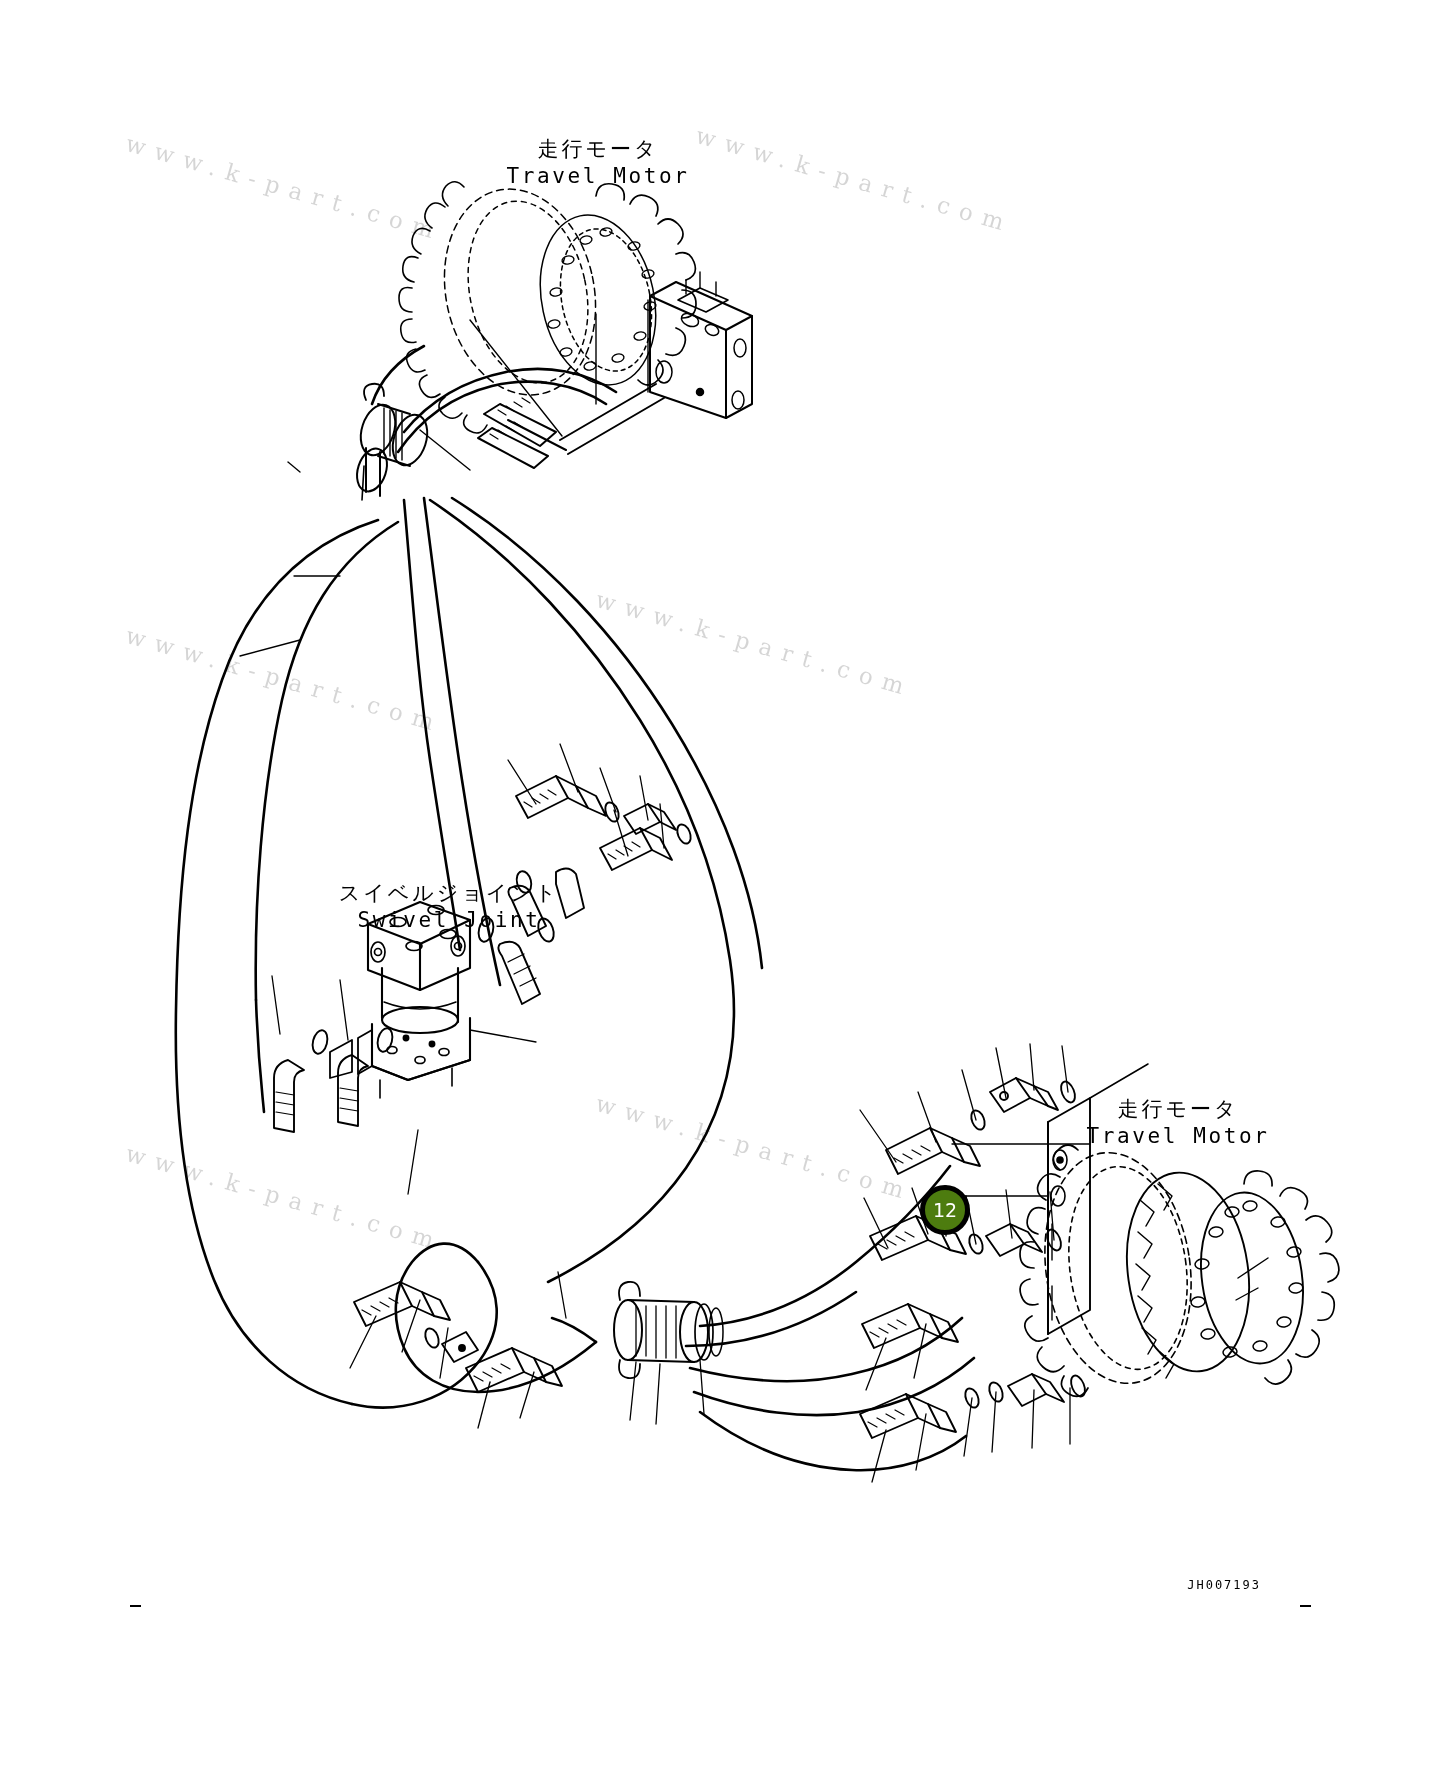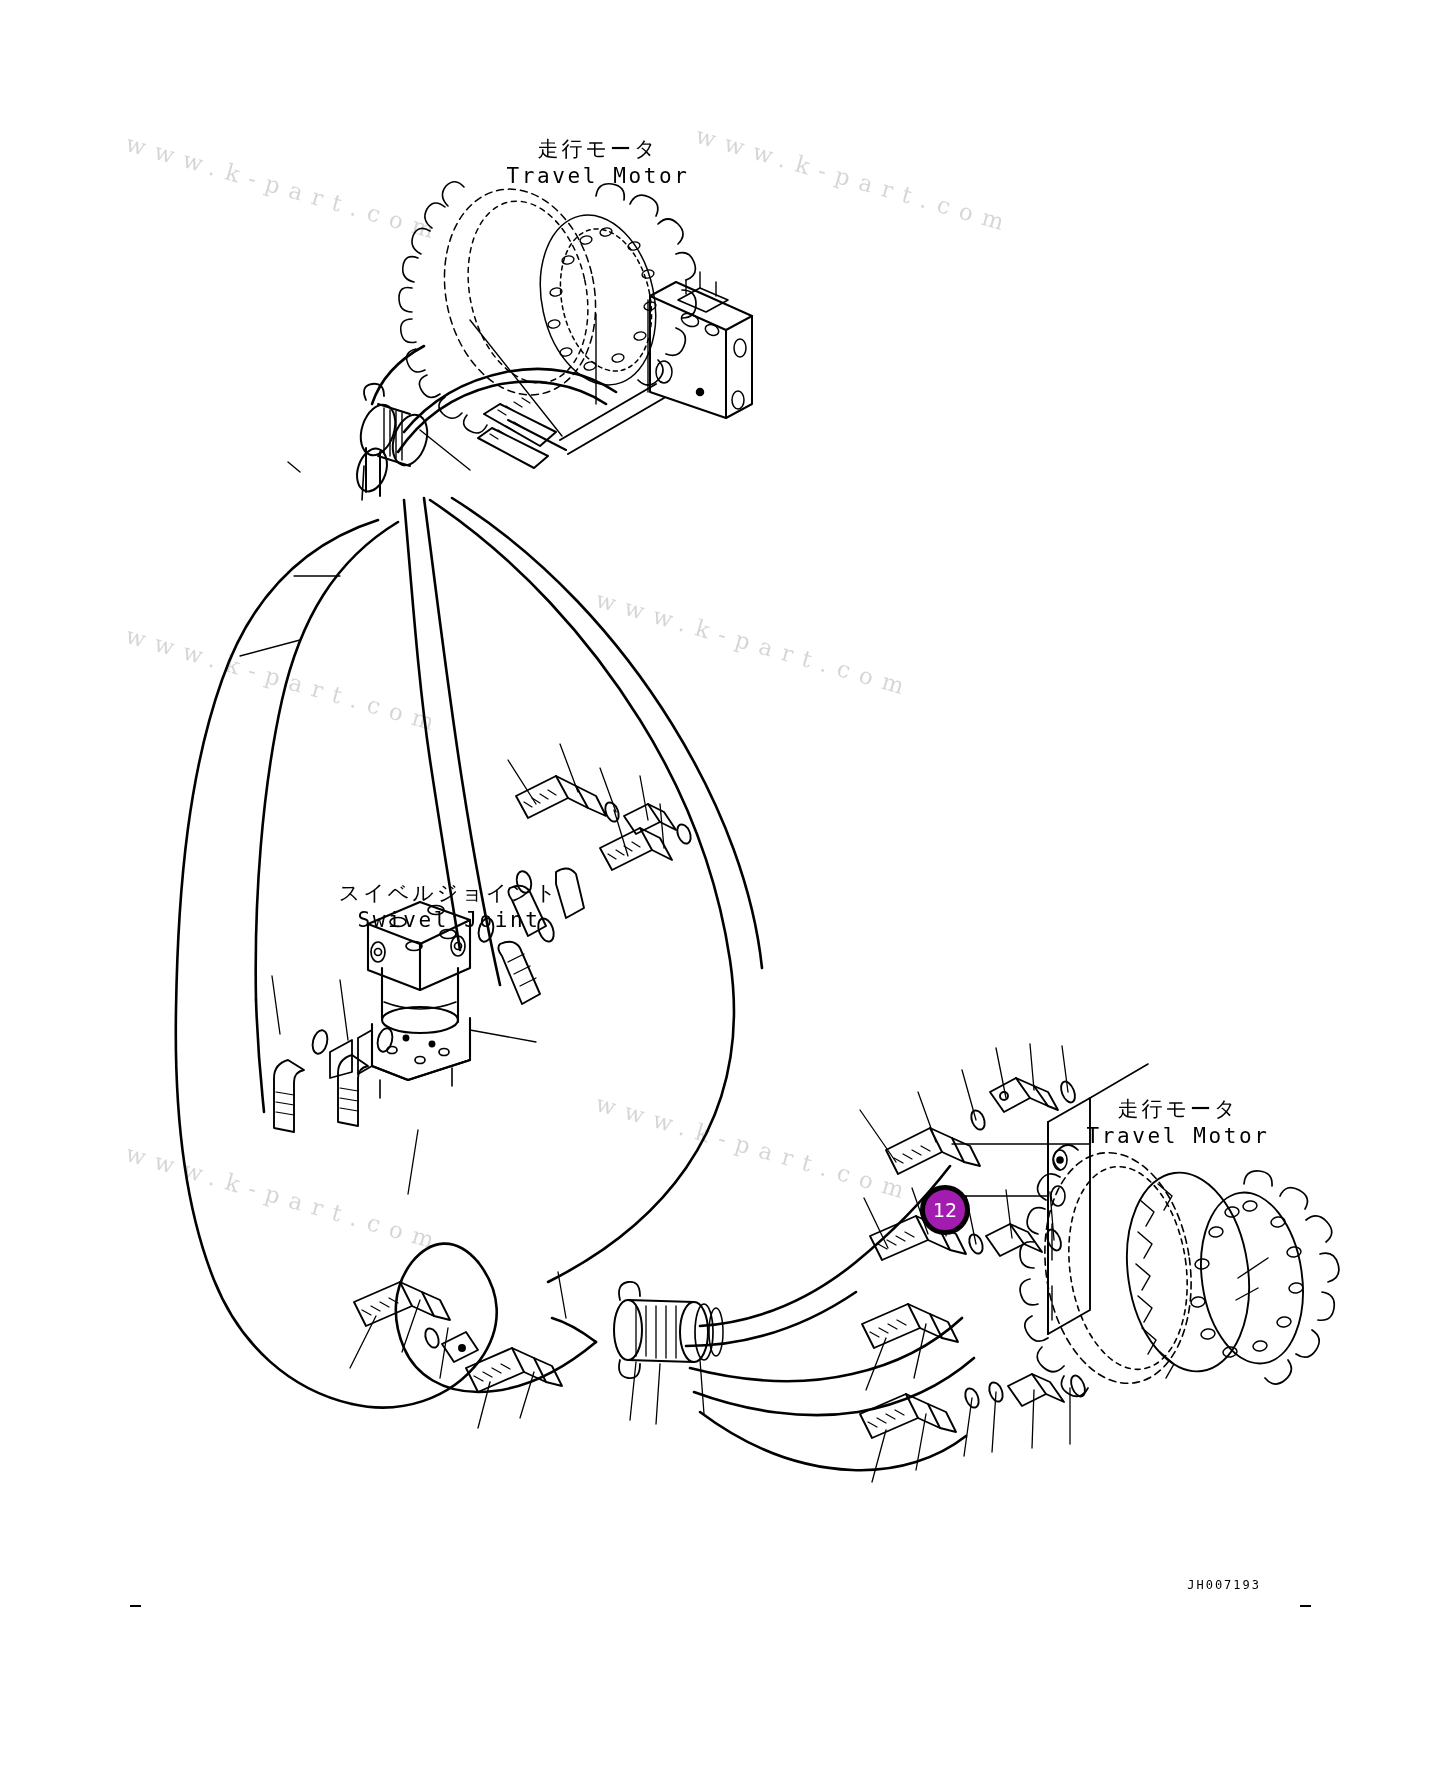--- a/index.html
+++ b/index.html
@@ -59,21 +59,21 @@
     height: 2px;
     background: #000;
   }
   #callout-12 {
     position: absolute;
     left: 920px;
     top: 1185px;
     width: 50px;
     height: 50px;
     border-radius: 50%;
-    background: #a21caf;
+    background: #4d7c0f;
     border: 5px solid #000000;
     box-sizing: border-box;
     display: flex;
     align-items: center;
     justify-content: center;
     color: #ffffff;
     font-family: "DejaVu Sans", sans-serif;
     font-size: 19px;
     line-height: 1;
     z-index: 40;

